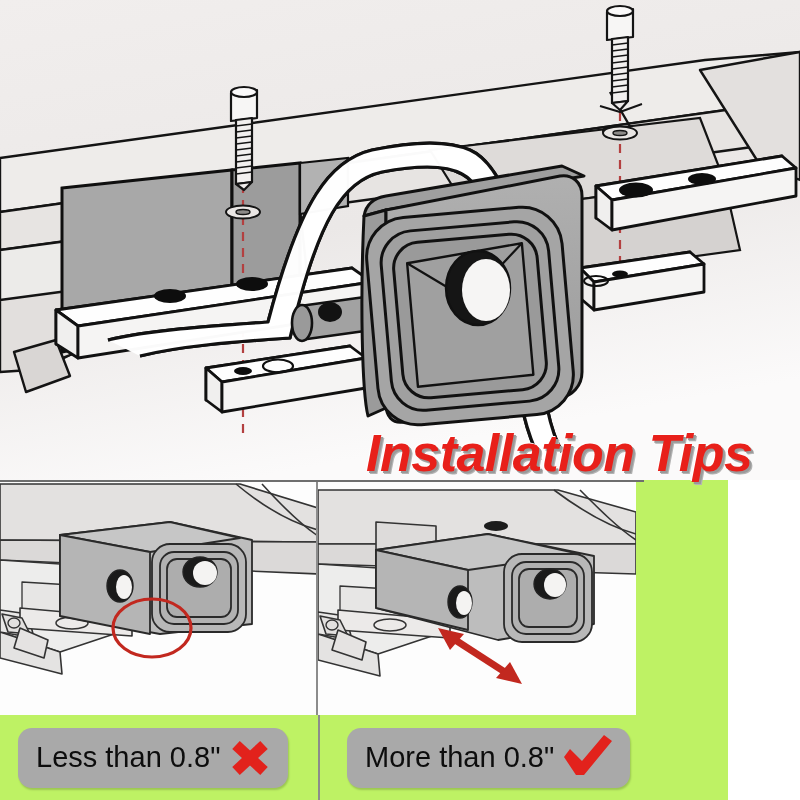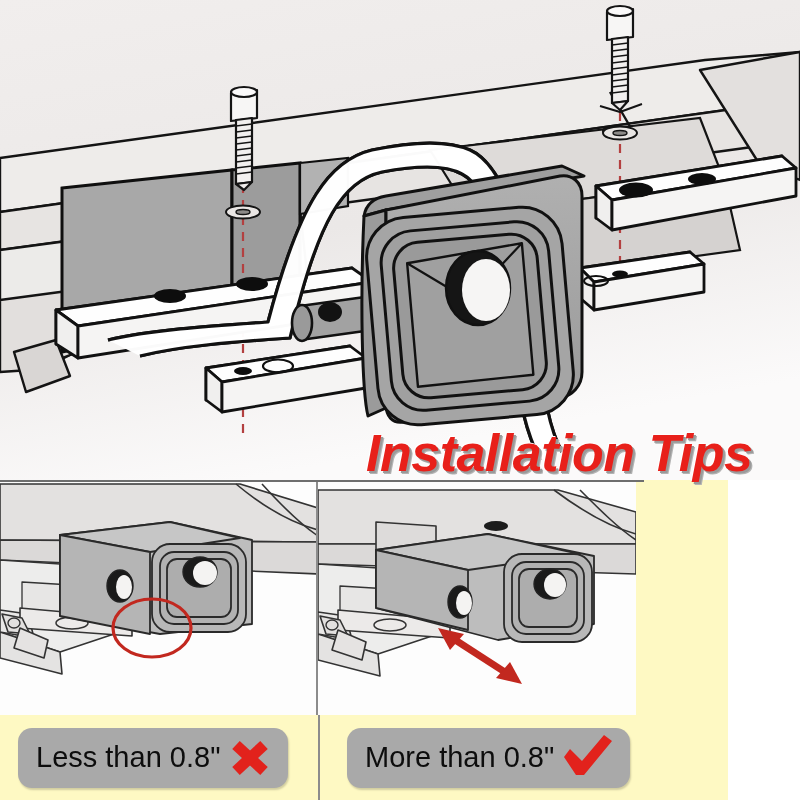--- a/index.html
+++ b/index.html
@@ -6,21 +6,21 @@
   * { box-sizing: border-box; margin: 0; padding: 0; }
   html, body {
     width: 800px; height: 800px;
     overflow: hidden;
     background: #ffffff;
     font-family: "Liberation Sans", sans-serif;
   }
   #root {
     position: relative;
     width: 728px; height: 800px;
-    background: #fef9c3;
+    background: #bef264;
   }
 
   
   #hero {
     position: absolute;
     left: 0; top: 0;
     width: 800px; height: 480px;
     background: #efeceb;
     overflow: hidden;
   }

